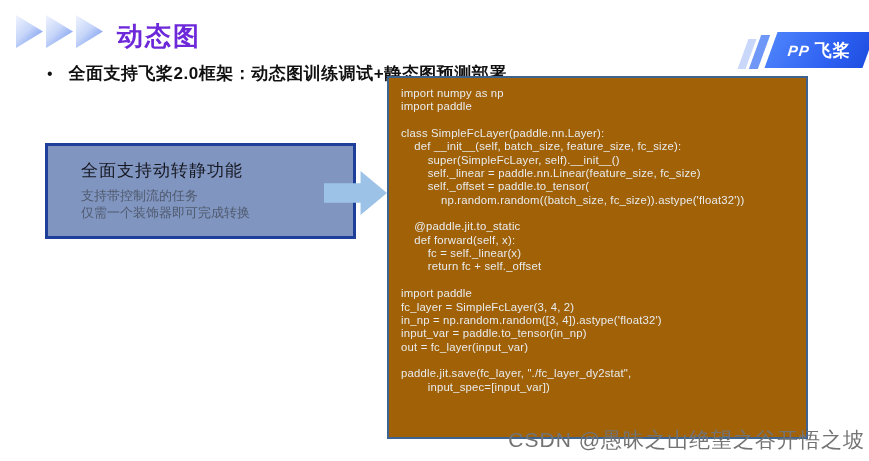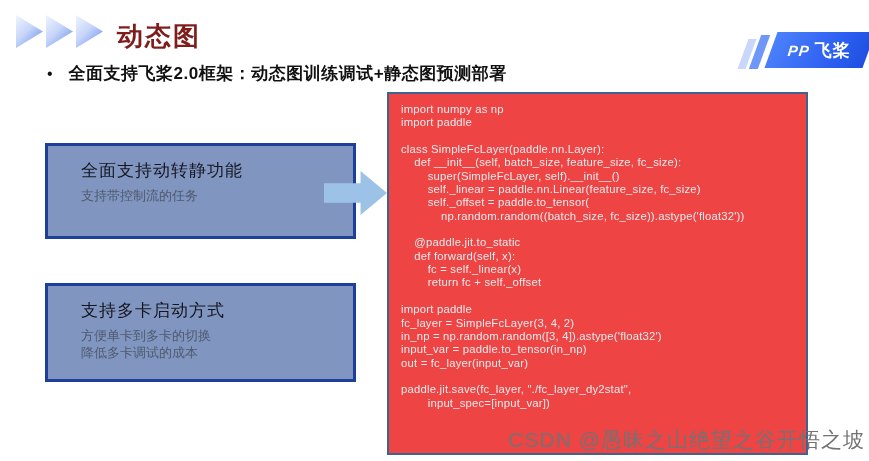--- a/index.html
+++ b/index.html
@@ -10,21 +10,21 @@
   }
   
   .chevrons { position:absolute; left:16px; top:15px; display:flex; gap:3px; }
   .chev {
     width:27px; height:33px; display:inline-block;
     clip-path: polygon(0 0, 100% 50%, 0 100%);
     background: linear-gradient(135deg, #f0f4fe 0%, #c7d6f9 45%, #5f87ec 100%);
   }
   .page-title {
     position:absolute; left:117px; top:19px;
-    font-size:26px; font-weight:bold; color:#7f1d1d; letter-spacing:2px;
+    font-size:26px; font-weight:bold; color:#6d28d9; letter-spacing:2px;
   }
   
   .bullet { position:absolute; left:47px; top:62px; display:flex; align-items:center; }
   .bullet .dot { font-size:16px; color:#111; margin-right:16px; }
   .bullet .txt { font-size:17px; color:#111; letter-spacing:0.5px;font-weight:bold; }
   
   .logo { position:absolute; left:737px; top:30px; width:132px; height:40px; }
   .logo-stripe1 { position:absolute; left:6px; top:9px; width:8px; height:30px; transform:skewX(-20deg); background:#c9d7fb; }
   .logo-stripe2 { position:absolute; left:18px; top:5px; width:9px; height:34px; transform:skewX(-20deg); background:#6f97f7; }
   .logo-main {
@@ -45,22 +45,22 @@
   .feature-box .box-title { font-size:17px; color:#14161f; letter-spacing:1px; }
   .feature-box .box-sub { margin-top:5px; font-size:13px; line-height:17px; color:#4f5a6e; }
   
   .block-arrow {
     position:absolute; left:324px; top:171px; width:63px; height:44px;
     background:#9cc3e7;
     clip-path: polygon(0% 28%, 58% 28%, 58% 0%, 100% 50%, 58% 100%, 58% 72%, 0% 72%);
   }
   
   .code-panel {
-    position:absolute; left:387px; top:92px; width:421px; height:363px;
-    background:#ef4444; border:2px solid #3d638e;
+    position:absolute; left:387px; top:76px; width:421px; height:363px;
+    background:#a16207; border:2px solid #3d638e;
   }
   .code-panel pre {
     margin:0; padding:9px 6px 0 12px;
     font-family:"Liberation Sans", sans-serif;
     font-size:11.3px; line-height:13.35px; color:#e8ebee;
     white-space:pre; letter-spacing:0.2px;
   }
   
   .watermark {
     position:absolute; right:4px; top:426px;
@@ -92,30 +92,24 @@
 
   <div class="bullet">
     <span class="dot">•</span>
     <span class="txt">全面支持飞桨2.0框架：动态图训练调试+静态图预测部署</span>
   </div>
 
   <div class="feature-box box-1">
     <div class="box-title">全面支持动转静功能</div>
     <div class="box-sub">
       <div>支持带控制流的任务</div>
+      <div>仅需一个装饰器即可完成转换</div>
     </div>
   </div>
 
-  <div class="feature-box box-2">
-    <div class="box-title">支持多卡启动方式</div>
-    <div class="box-sub">
-      <div>方便单卡到多卡的切换</div>
-      <div>降低多卡调试的成本</div>
-    </div>
-  </div>
 
   <div class="block-arrow"></div>
 
   <div class="code-panel">
     <pre>import numpy as np
 import paddle
 
 class SimpleFcLayer(paddle.nn.Layer):
     def __init__(self, batch_size, feature_size, fc_size):
         super(SimpleFcLayer, self).__init__()

